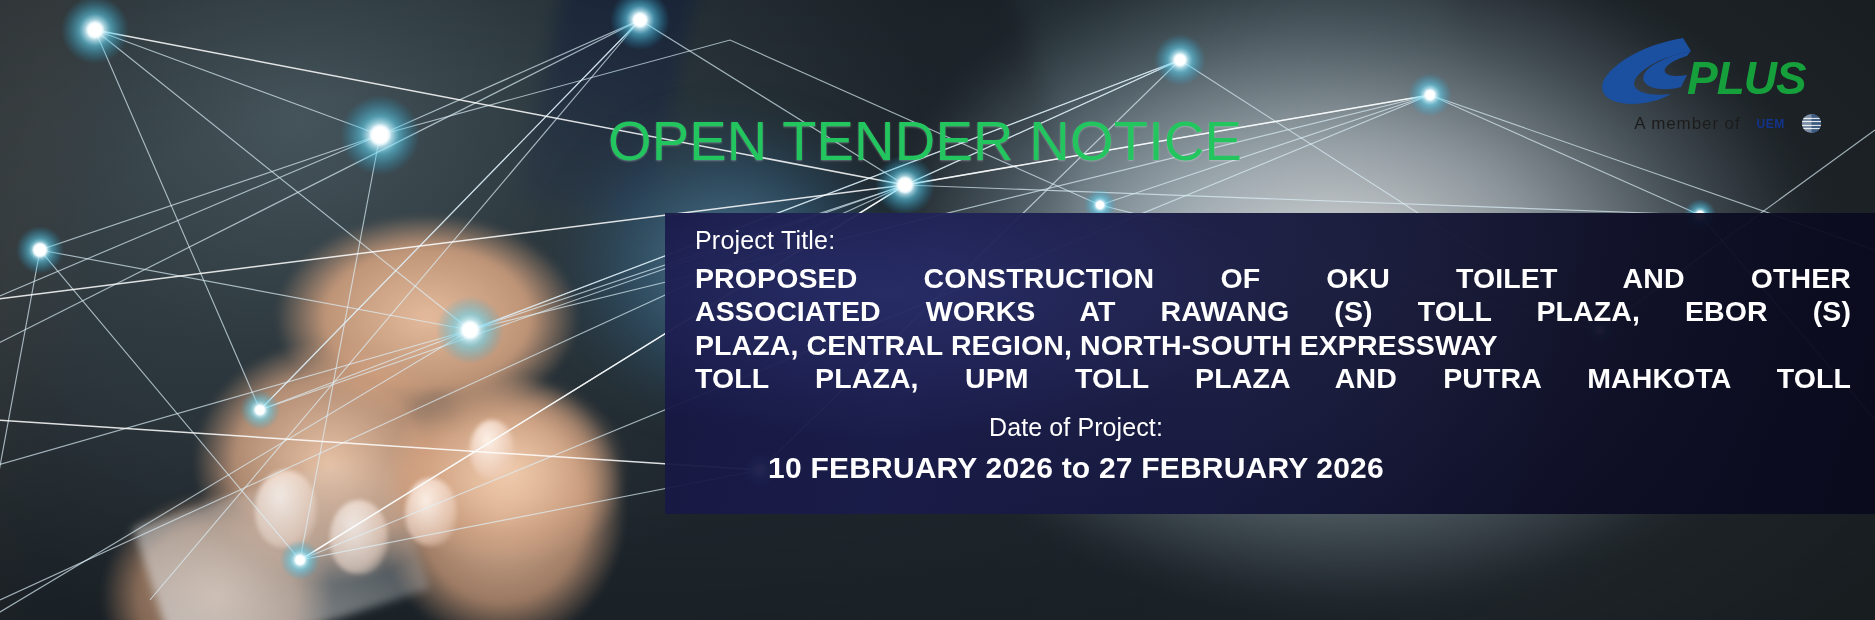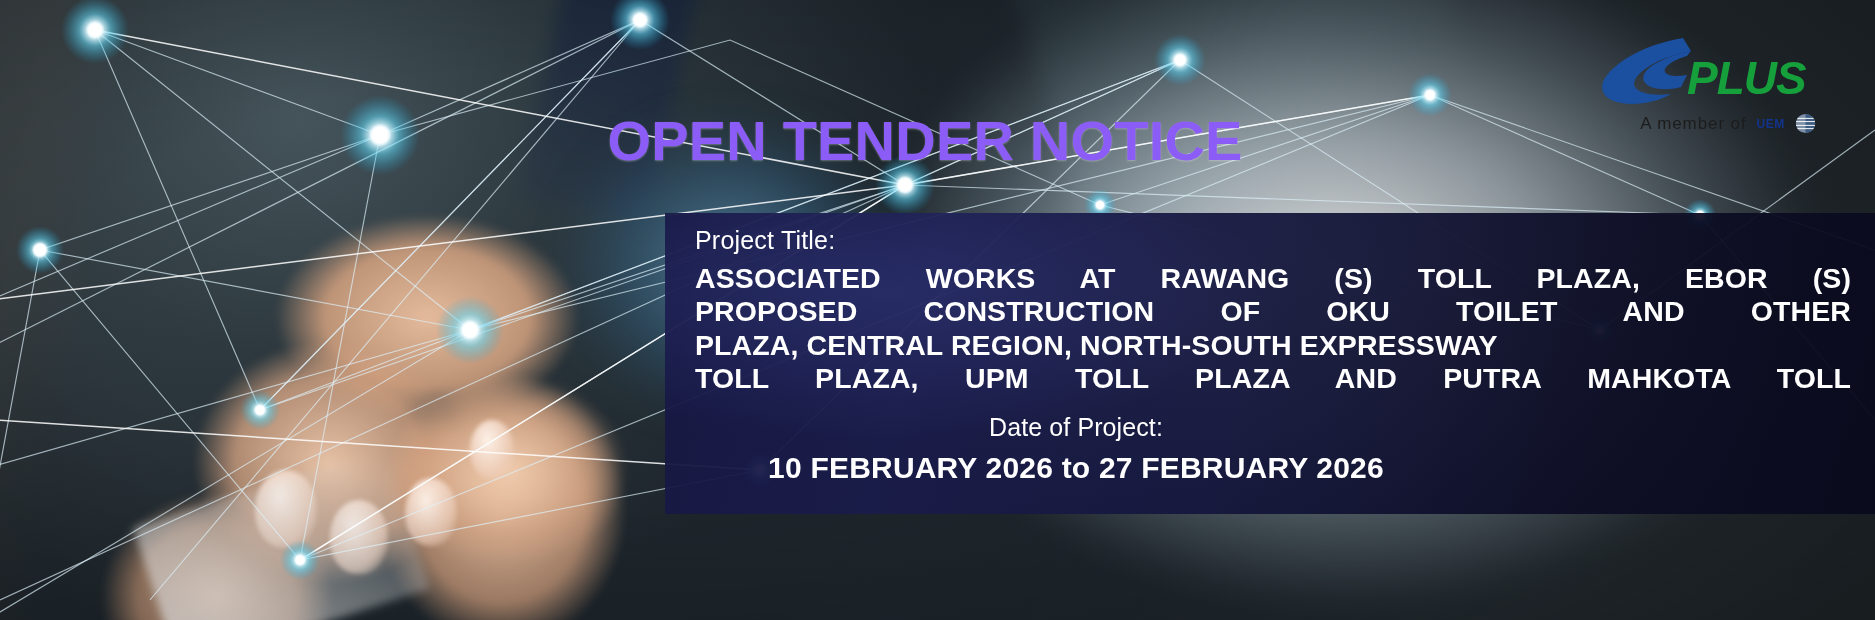--- a/index.html
+++ b/index.html
@@ -92,39 +92,39 @@
 
   .net { position: absolute; inset: 0; }
 
   
   .headline {
     position: absolute;
     left: 595px; top: 112px;
     width: 660px;
     text-align: center;
     font-size: 56px;
-    font-weight: bold;
+    font-weight: normal;
     letter-spacing: .2px;
-    color: #8b5cf6;
+    color: #22c55e;
     line-height: 1.05;
     text-shadow: 0 1px 2px rgba(255,255,255,.30);
     white-space: nowrap;
   }
 
   
   .logo-block {
     position: absolute;
     right: 14px; top: 32px;
     width: 266px;
     text-align: center;
   }
   .logo-mark { display: block; width: 266px; height: 78px; }
   .logo-member {
     display: flex; align-items: center; justify-content: center;
-    gap: 10px; margin-top: 3px;
+    gap: 16px; margin-top: 3px;
     font-size: 17px; color: #1c1c1c; letter-spacing: .9px; text-align: center;
   }
   .logo-member .uem { font-weight: bold; color: #13348c; font-size: 12px; letter-spacing: .5px; }
 
   
   .panel {
     position: absolute;
     left: 665px; top: 213px;
     width: 1210px; height: 301px;
     background: linear-gradient(105deg,
@@ -310,22 +310,22 @@
         </g>
       </svg>
     </div>
   </div>
 
   <div class="panel">
 
     <div class="project-label">Project Title:</div>
 
     <div class="project-body">
+      <span class="ln just">PROPOSED CONSTRUCTION OF OKU TOILET AND OTHER</span>
       <span class="ln just">ASSOCIATED WORKS AT RAWANG (S) TOLL PLAZA, EBOR (S)</span>
-      <span class="ln just">PROPOSED CONSTRUCTION OF OKU TOILET AND OTHER</span>
       <span class="ln last">PLAZA, CENTRAL REGION, NORTH-SOUTH EXPRESSWAY</span>
       <span class="ln just">TOLL PLAZA, UPM TOLL PLAZA AND PUTRA MAHKOTA TOLL</span>
     </div>
 
     <div class="dates">
       <div class="date-col right">
         <div class="date-label">Date of Project:</div>
         <div class="date-value">10 FEBRUARY 2026 to 27 FEBRUARY 2026</div>
       </div>
     </div>

